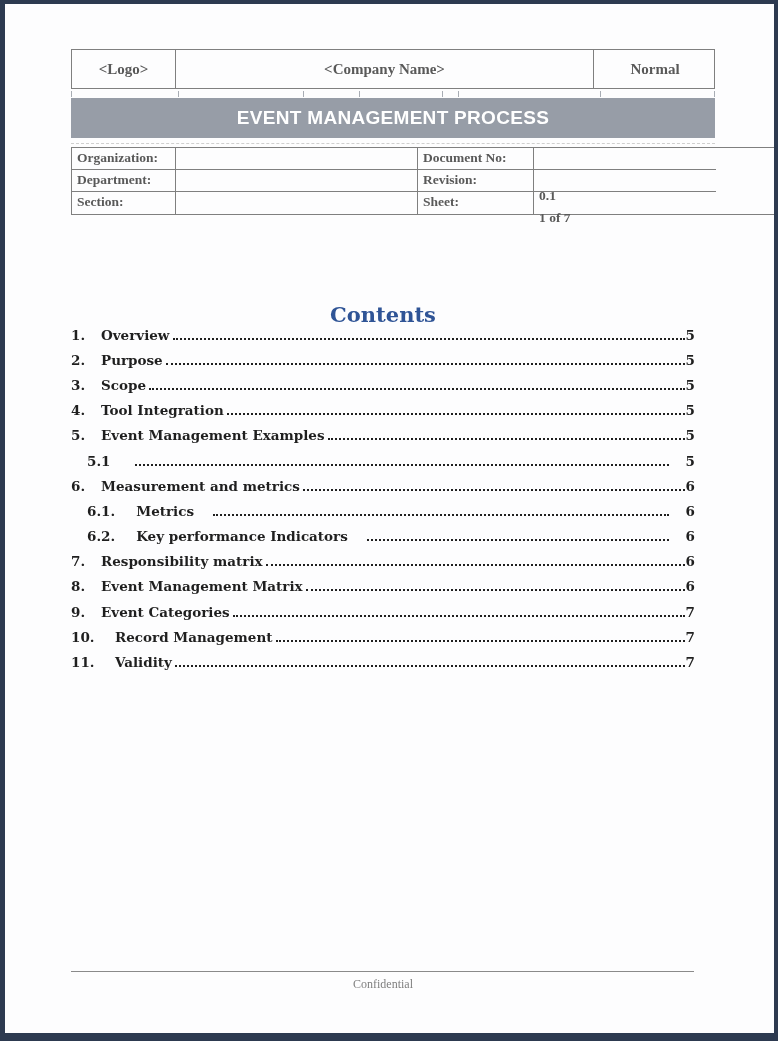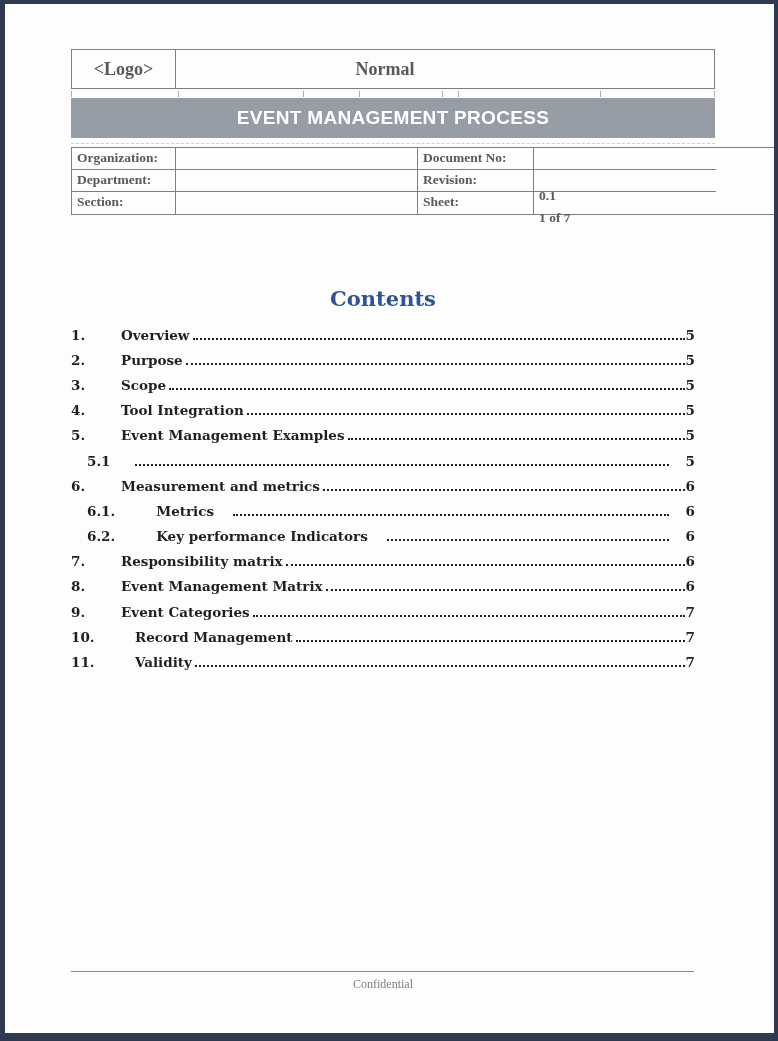--- a/index.html
+++ b/index.html
@@ -22,21 +22,21 @@
     position: absolute; left: 66px; top: 45px;
     width: 644px; height: 40px;
     display: grid; grid-template-columns: 104px 418px 122px;
     border: 1px solid var(--table-border, #7f7f7f);
     box-sizing: border-box;
   }
   .hcell {
     border-right: 1px solid var(--table-border, #7f7f7f);
     display: flex; align-items: center; justify-content: center;
     color: var(--label-text, #595959);
-    font-weight: bold; font-size: 18px;
+    font-weight: bold; font-size: 15px;
   }
   .hcell:last-child { border-right: none; }
 
   
   .tick-row { position: absolute; left: 66px; top: 86px; width: 644px; height: 8px; }
   .tick { position: absolute; top: 1px; width: 1px; height: 6px; background: #a8adb4; }
 
   
   .banner {
     position: absolute; left: 66px; top: 94px;
@@ -71,38 +71,38 @@
     box-sizing: border-box;
     border-right: 1px solid var(--table-border, #7f7f7f);
     border-bottom: 1px solid var(--table-border, #7f7f7f);
     padding-left: 5px; line-height: 20px;
   }
   .icell:nth-child(4n) { border-right: none; margin-top: 16px; }
   .icell:nth-child(n+9) { border-bottom: none; }
 
   
   .contents-title {
-    position: absolute; left: 66px; top: 282px; width: 624px;
+    position: absolute; left: 66px; top: 298px; width: 624px;
     margin: 0; text-align: center;
     font-family: "DejaVu Serif", serif;
     font-size: 21px; font-weight: bold;
     color: var(--accent-heading, #2F5496);
   }
   .toc {
     position: absolute; left: 66px; top: 318px; width: 624px;
     font-family: "DejaVu Serif", serif;
     font-weight: bold; font-size: 13.5px;
     color: var(--toc-text, #1f1f1f);
   }
   .toc-row { display: flex; align-items: center; height: 25.2px; }
   .toc-num { flex: none; width: 30px; }
   .toc-row.wide .toc-num { width: 44px; }
   .toc-row.sub { padding-left: 16px; gap: 16px; }
   .toc-row.sub .toc-num { width: auto; margin-right: 5px; }
-  .toc-label { flex: none; white-space: nowrap; margin-left: 20px; }
+  .toc-label { flex: none; white-space: nowrap; }
   .toc-leader {
     flex: 1; height: 0;
     border-bottom: 2px dotted var(--toc-text, #1f1f1f);
     margin: 0 1px 0 3px;
     transform: translateY(4px);
     min-width: 8px;
   }
   .toc-page { flex: none; }
 
   
@@ -118,20 +118,21 @@
     color: var(--footer-text, #7f7f7f);
   }
 </style>
 </head>
 <body>
 
 <div class="page">
 
   <div class="header-table">
     <div class="hcell">&lt;Logo&gt;</div>
+    <div class="hcell">&lt;Company Name&gt;</div>
     <div class="hcell">Normal</div>
   </div>
 
   <div class="tick-row">
     <span class="tick" style="left:0"></span>
     <span class="tick" style="left:107px"></span>
     <span class="tick" style="left:232px"></span>
     <span class="tick" style="left:288px"></span>
     <span class="tick" style="left:371px"></span>
     <span class="tick" style="left:387px"></span>

